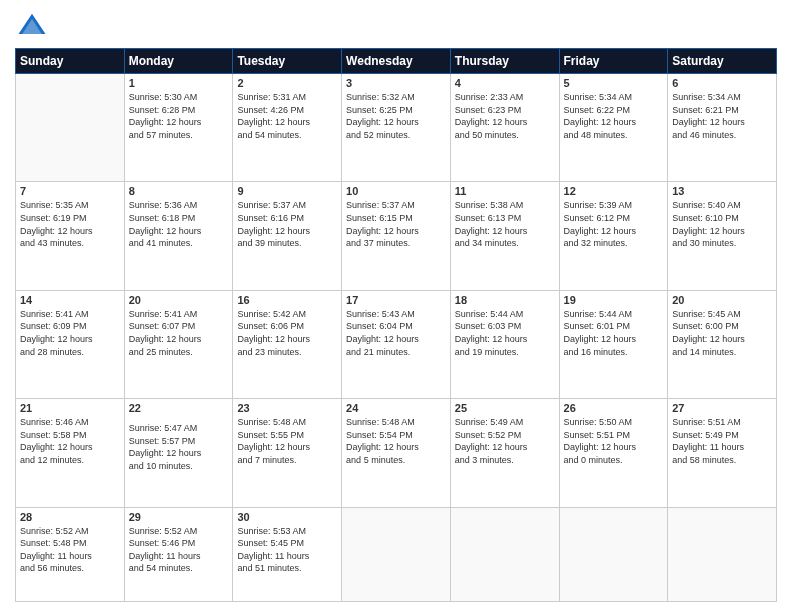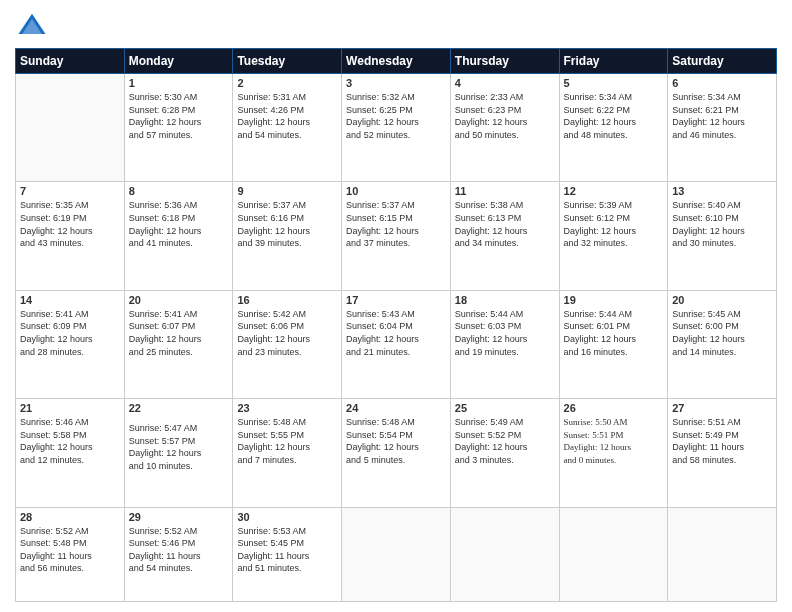--- a/index.html
+++ b/index.html
@@ -307,21 +307,21 @@
           </td>
           <td>
             <span class="day-num">25</span>
             <div class="day-info" style="white-space: pre-line;">Sunrise: 5:49 AM
 Sunset: 5:52 PM
 Daylight: 12 hours
 and 3 minutes.</div>
           </td>
           <td>
             <span class="day-num">26</span>
-            <div class="day-info" style="white-space: pre-line; font-family: Liberation Serif, serif;">Sunrise: 5:50 AM
+            <div class="day-info" style="white-space: pre-line;">Sunrise: 5:50 AM
 Sunset: 5:51 PM
 Daylight: 12 hours
 and 0 minutes.</div>
           </td>
           <td>
             <span class="day-num">27</span>
             <div class="day-info" style="white-space: pre-line;">Sunrise: 5:51 AM
 Sunset: 5:49 PM
 Daylight: 11 hours
 and 58 minutes.</div>

